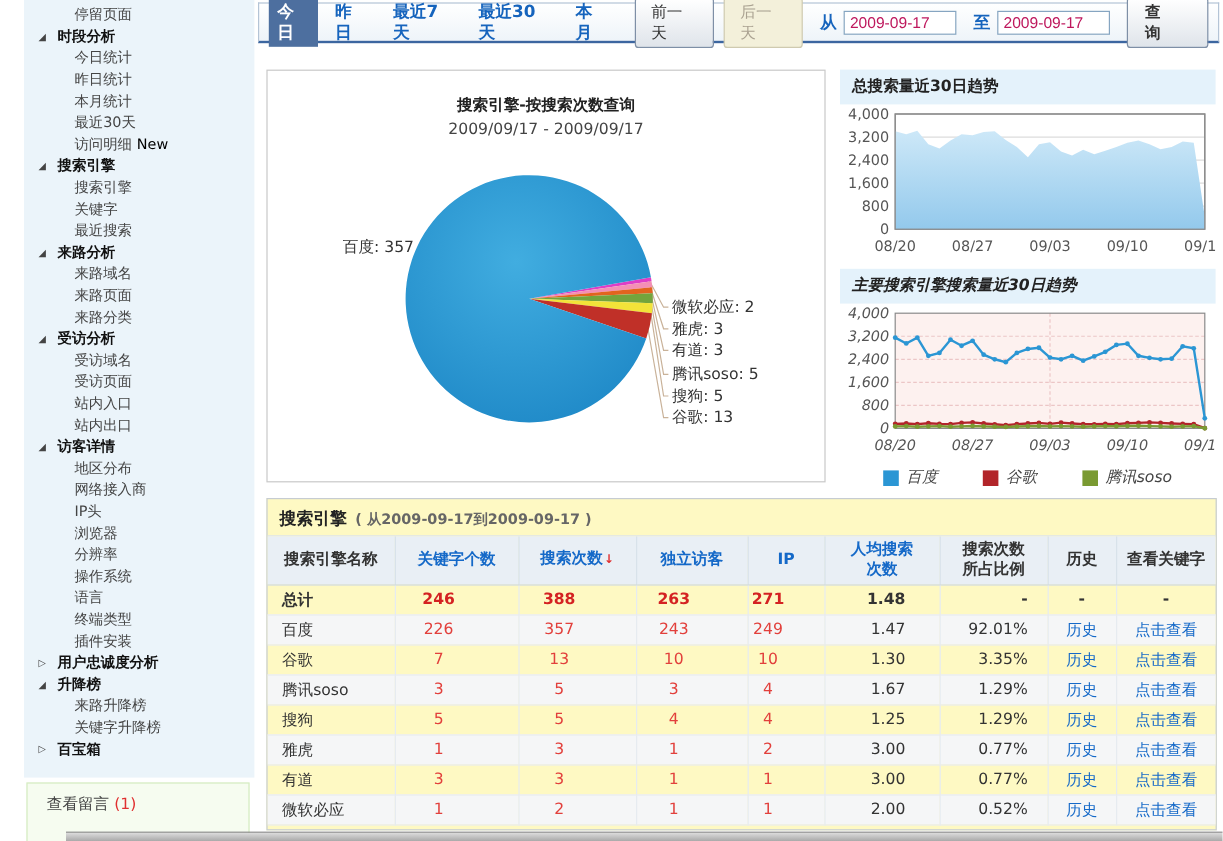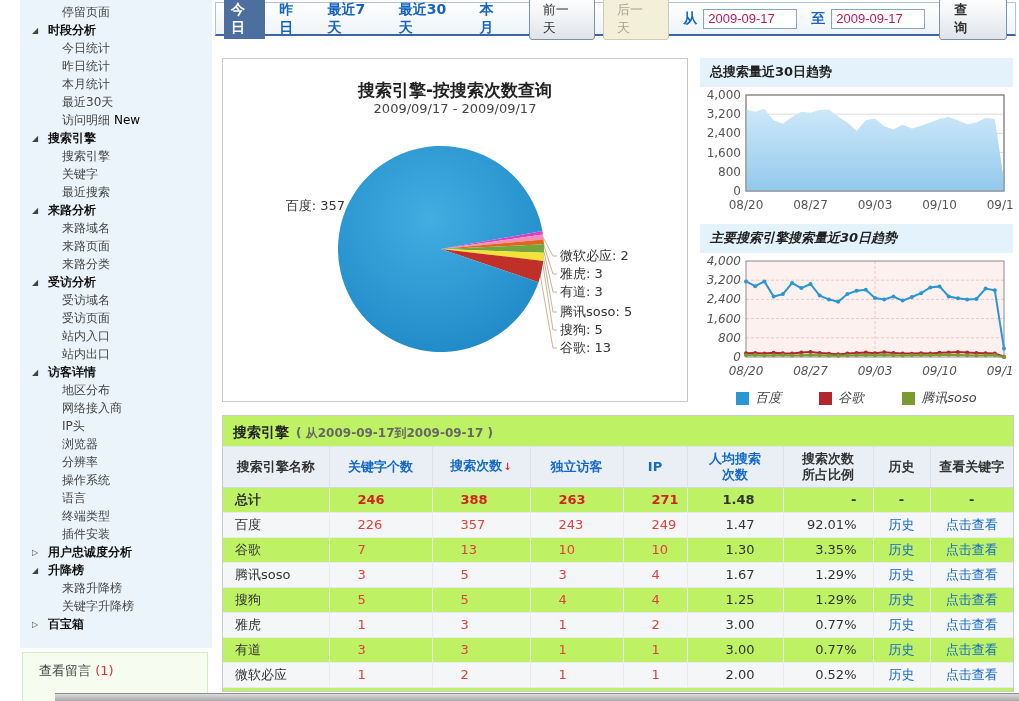--- a/index.html
+++ b/index.html
@@ -28,47 +28,47 @@
   .tb-btn { font-size:13px; color:#333; background:linear-gradient(#ffffff,#dfe4ea); border:1px solid #7e8fa6;
     border-radius:3px; padding:2px 13px; margin-left:8px; cursor:pointer; }
   .tb-btn.disabled { background:#f3f0da; color:#aaa291; border-color:#cfcab0; cursor:default; }
   .tb-label { font-size:14px; font-weight:bold; color:#1664bd; margin:0 6px 0 14px; }
   .tb-input { width:94px; height:20px; border:1px solid #86a5c1; font-size:13px; padding:0 4px; color:#be185d; background:#fff; }
   .tb-search { font-size:13px; font-weight:bold; letter-spacing:4px; background:linear-gradient(#ffffff,#dfe4ea);
     border:1px solid #7e8fa6; border-radius:3px; padding:2px 10px 2px 14px; margin-left:14px; cursor:pointer; }
 
   
   .pie-panel { position:absolute; left:222px; top:58px; width:466px; height:344px; border:1px solid #c9c9c9; background:#fff; }
-  .pie-title { position:absolute; top:20px; left:0; width:100%; text-align:center; font-size:17px; font-weight:bold; color:#222; }
+  .pie-title { position:absolute; top:20px; left:0; width:100%; text-align:center; font-size:13px; font-weight:bold; color:#222; }
   .pie-subtitle { position:absolute; top:42px; left:0; width:100%; text-align:center; font-size:13px; color:#444; }
   .pie-panel svg { position:absolute; left:0; top:0; }
 
   
   .right-col { position:absolute; left:700px; top:58px; width:313px; }
   .chart-title { background:#e4f2fb; padding:5px 10px 6px; font-size:13px; font-weight:bold; color:#222; }
   .chart-block svg { display:block; }
   .chart-block.second { margin-top:3px;font-style:italic; }
   .legend { display:flex; justify-content:center; gap:38px; font-size:13px; color:#444; margin-top:2px; }
   .legend .item { display:flex; align-items:center; gap:6px; }
   .legend .sq { width:13px; height:13px; display:inline-block; }
 
   
-  .table-panel { position:absolute; left:222px; top:415px; width:792px; height:277px; border:1px solid #c6ccd2; background:#bef264; }
+  .table-panel { position:absolute; left:222px; top:415px; width:792px; height:277px; border:1px solid #c6ccd2; background:#fef9c3; }
   .table-caption { height:31px; line-height:31px; padding-left:10px; border-bottom:1px solid #dfe5ea; }
   .table-caption .t { font-size:14px; font-weight:bold; color:#222; }
   .table-caption .r { font-size:12px; color:#666; font-weight:bold; margin-left:2px; }
   table { border-collapse:collapse; width:790px; table-layout:fixed; }
   th { background:#e9eff5; font-size:13px; font-weight:bold; color:#333; height:40px; text-align:center;
        white-space:pre-line; border-right:1px solid #d8e2ea; border-bottom:1px solid #cfd9e2; line-height:16px; }
   th.link { color:#1569c8; cursor:pointer; }
   th .sort { color:#e03030; font-size:10px; margin-left:1px; }
   td { font-size:13px; height:25px; border-right:1px solid #e6ebf0; border-bottom:1px solid #e8ebee; color:#333; }
   tr.stripe td { background:#f5f6f7; }
   td.c-name { padding-left:12px; }
-  td.c-num { text-align:left; padding-right:30px; color:#e2403c;padding-left:28px; }
+  td.c-num { text-align:center; padding-right:30px; color:#e2403c; }
   td.c-avg { text-align:right; padding-right:28px; }
   td.c-share { text-align:right; padding-right:16px; }
   td.c-hist, td.c-view { text-align:center; }
   tr.total td { font-weight:bold; }
   tr.total td.c-num { color:#d42222; }
   td .link { color:#1569c8; cursor:pointer; }
   th:last-child, td:last-child { border-right:none; }
 
   
   .bottom-bar { position:absolute; left:55px; right:0; top:693px; height:8px;

